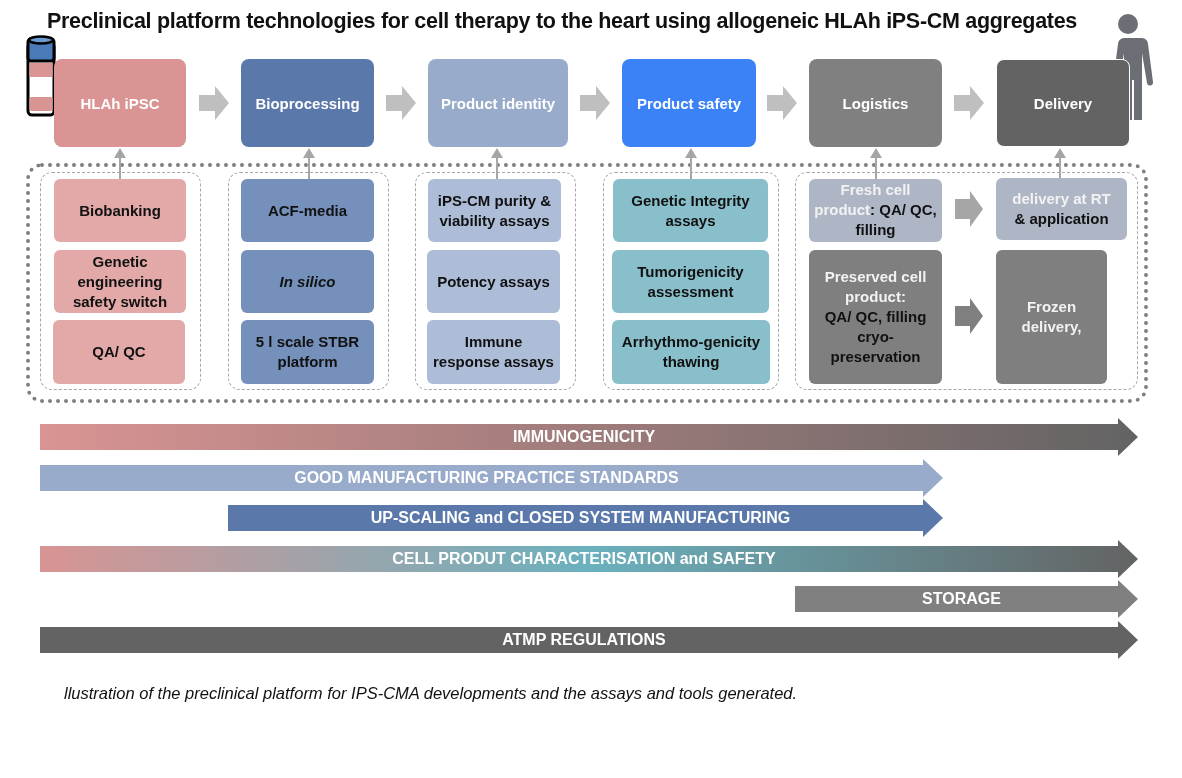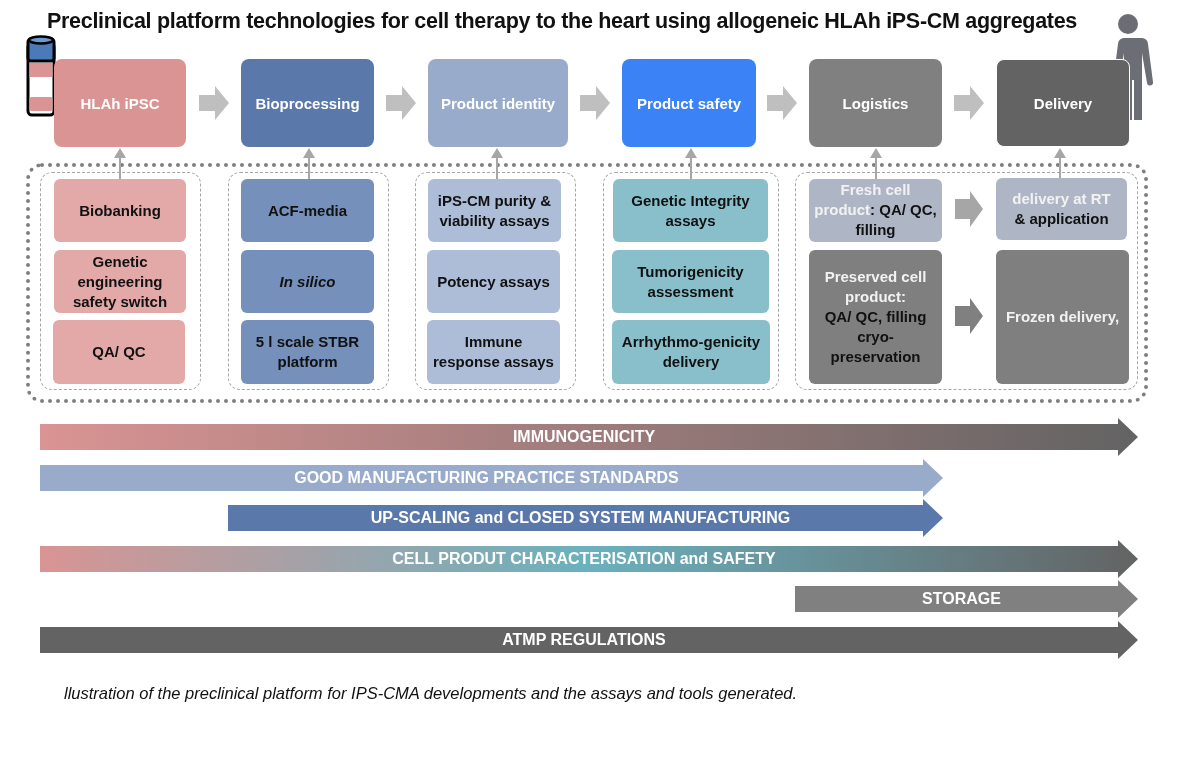--- a/index.html
+++ b/index.html
@@ -149,34 +149,34 @@
   <i>In silico</i>
 </div>
 <div class="sub blue" style="left:241px;top:320px;width:133px;height:64px">5 l scale STBR platform</div>
 
 <div class="sub lav" style="left:428px;top:179px;width:133px;height:63px">iPS-CM purity &amp; viability assays</div>
 <div class="sub lav" style="left:427px;top:250px;width:133px;height:63px">Potency assays</div>
 <div class="sub lav" style="left:427px;top:320px;width:133px;height:64px">Immune response assays</div>
 
 <div class="sub teal" style="left:613px;top:179px;width:155px;height:63px">Genetic Integrity assays</div>
 <div class="sub teal" style="left:612px;top:250px;width:157px;height:63px">Tumorigenicity assessment</div>
-<div class="sub teal" style="left:612px;top:320px;width:158px;height:64px">Arrhythmo-genicity delivery</div>
+<div class="sub teal" style="left:612px;top:320px;width:158px;height:64px">Arrhythmo-genicity thawing</div>
 
 <div class="sub lgray" style="left:809px;top:179px;width:133px;height:63px;display:block;padding-top:1px">
   <span class="light-txt">Fresh cell product</span><span>: QA/ QC, filling</span>
 </div>
 <div class="sub lgray" style="left:996px;top:178px;width:131px;height:62px;flex-direction:column">
   <span class="light-txt">delivery at RT</span>
   <span>&amp; application</span>
 </div>
 <div class="sub dgray" style="left:809px;top:250px;width:133px;height:134px;flex-direction:column">
   <span class="light-txt">Preserved cell product:</span>
   <span>QA/ QC, filling cryo-preservation</span>
 </div>
-<div class="sub dgray" style="left:996px;top:250px;width:133px;height:134px;flex-direction:column">
+<div class="sub dgray" style="left:996px;top:250px;width:111px;height:134px;flex-direction:column">
   <span class="light-txt">Frozen delivery,</span>
 </div>
 <svg class="flow-arrow" style="left:955px;top:191px;width:28px;height:36px" viewBox="0 0 28 36">
     <path d="M0 8 h15 v-8 l13 18 l-13 18 v-8 h-15z" fill="#a6a6a6"></path>
   </svg>
 <svg class="flow-arrow" style="left:955px;top:298px;width:28px;height:36px" viewBox="0 0 28 36">
     <path d="M0 8 h15 v-8 l13 18 l-13 18 v-8 h-15z" fill="#808080"></path>
   </svg>
 
 <div class="band" style="left:40px;top:418px;width:1098px">

